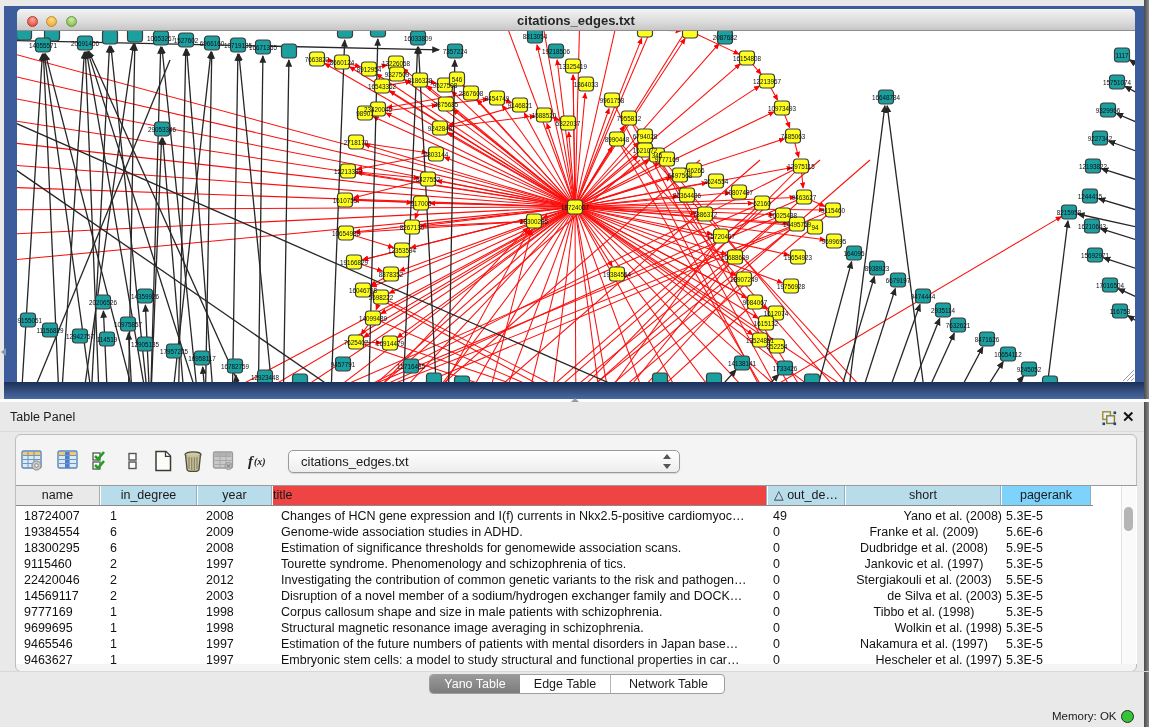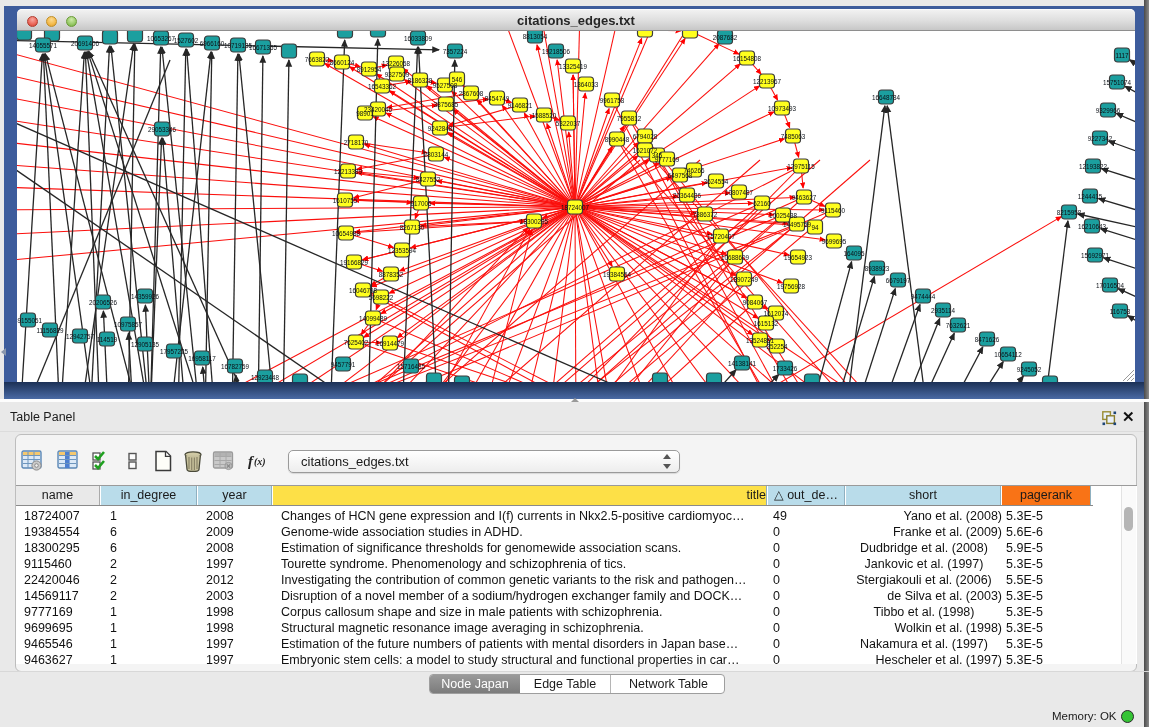--- a/index.html
+++ b/index.html
@@ -622,59 +622,59 @@
 <svg class="abs" style="left:662px;top:454px" width="10" height="15" viewBox="0 0 10 15">
     <path d="M5 0 L9 5 H1 Z" fill="#555"></path>
     <path d="M5 15 L1 10 H9 Z" fill="#555"></path>
   </svg>
 
 <div class="abs" style="left:16px;top:485px;width:1121px;height:179px;background:#fff"></div>
 <div class="abs" style="left:16px;top:485px;width:1121px;height:1px;background:#9a9a9a"></div>
 <div style="position:absolute;left:16px;top:486px;width:84px;height:19px;background:#e9e9e9;border-right:1px solid #aaa;text-align:center;line-height:19px;font-size:12.5px;color:#1a1a1a">name</div>
 <div style="position:absolute;left:101px;top:486px;width:96px;height:19px;background:#b9dcea;border-right:1px solid #8fb0c0;text-align:center;line-height:19px;font-size:12.5px;color:#1a1a1a">in_degree</div>
 <div style="position:absolute;left:198px;top:486px;width:74px;height:19px;background:#b9dcea;border-right:1px solid #8fb0c0;text-align:center;line-height:19px;font-size:12.5px;color:#1a1a1a">year</div>
-<div style="position:absolute;left:273px;top:486px;width:494px;height:19px;background:#fde047;border-right:1px solid #8fb0c0;text-align:right;line-height:19px;font-size:12.5px;color:#1a1a1a">title</div>
+<div style="position:absolute;left:273px;top:486px;width:494px;height:19px;background:#ef4444;border-right:1px solid #8fb0c0;text-align:left;line-height:19px;font-size:12.5px;color:#1a1a1a">title</div>
 <div style="position:absolute;left:768px;top:486px;width:77px;height:19px;background:#b9dcea;border-right:1px solid #8fb0c0;text-align:center;line-height:19px;font-size:12.5px;color:#1a1a1a">△ out_de…</div>
 <div style="position:absolute;left:846px;top:486px;width:155px;height:19px;background:#b9dcea;border-right:1px solid #8fb0c0;text-align:center;line-height:19px;font-size:12.5px;color:#1a1a1a">short</div>
-<div style="position:absolute;left:1002px;top:486px;width:89px;height:19px;background:#f97316;border-right:1px solid #8fb0c0;text-align:center;line-height:19px;font-size:12.5px;color:#1a1a1a">pagerank</div>
+<div style="position:absolute;left:1002px;top:486px;width:89px;height:19px;background:#7dd3fc;border-right:1px solid #8fb0c0;text-align:center;line-height:19px;font-size:12.5px;color:#1a1a1a">pagerank</div>
 <div class="abs" style="left:16px;top:505px;width:1077px;height:1px;background:#8a8a8a"></div>
 <div style="position:absolute;left:24px;top:508px;height:16px;font-size:12.5px;line-height:16px;color:#111;white-space:nowrap">18724007</div>
 <div style="position:absolute;left:110px;top:508px;height:16px;font-size:12.5px;line-height:16px;color:#111;white-space:nowrap">1</div>
 <div style="position:absolute;left:206px;top:508px;height:16px;font-size:12.5px;line-height:16px;color:#111;white-space:nowrap">2008</div>
 <div style="position:absolute;left:281px;top:508px;height:16px;font-size:12.5px;line-height:16px;color:#111;white-space:nowrap">Changes of HCN gene expression and I(f) currents in Nkx2.5-positive cardiomyoc…</div>
 <div style="position:absolute;left:773px;top:508px;height:16px;font-size:12.5px;line-height:16px;color:#111;white-space:nowrap">49</div>
 <div style="position:absolute;left:846px;top:508px;width:156px;height:16px;text-align:right;font-size:12.5px;line-height:16px;color:#111;white-space:nowrap">Yano et al. (2008)</div>
 <div style="position:absolute;left:1006px;top:508px;height:16px;font-size:12.5px;line-height:16px;color:#111;white-space:nowrap">5.3E-5</div>
 <div style="position:absolute;left:24px;top:524px;height:16px;font-size:12.5px;line-height:16px;color:#111;white-space:nowrap">19384554</div>
 <div style="position:absolute;left:110px;top:524px;height:16px;font-size:12.5px;line-height:16px;color:#111;white-space:nowrap">6</div>
 <div style="position:absolute;left:206px;top:524px;height:16px;font-size:12.5px;line-height:16px;color:#111;white-space:nowrap">2009</div>
 <div style="position:absolute;left:281px;top:524px;height:16px;font-size:12.5px;line-height:16px;color:#111;white-space:nowrap">Genome-wide association studies in ADHD.</div>
 <div style="position:absolute;left:773px;top:524px;height:16px;font-size:12.5px;line-height:16px;color:#111;white-space:nowrap">0</div>
-<div style="position:absolute;left:846px;top:524px;width:156px;height:16px;text-align:right;font-size:12.5px;line-height:16px;color:#111;white-space:nowrap">Franke et al. (2009)</div>
+<div style="position:absolute;left:846px;top:524px;width:156px;height:16px;text-align:center;font-size:12.5px;line-height:16px;color:#111;white-space:nowrap">Franke et al. (2009)</div>
 <div style="position:absolute;left:1006px;top:524px;height:16px;font-size:12.5px;line-height:16px;color:#111;white-space:nowrap">5.6E-6</div>
 <div style="position:absolute;left:24px;top:540px;height:16px;font-size:12.5px;line-height:16px;color:#111;white-space:nowrap">18300295</div>
 <div style="position:absolute;left:110px;top:540px;height:16px;font-size:12.5px;line-height:16px;color:#111;white-space:nowrap">6</div>
 <div style="position:absolute;left:206px;top:540px;height:16px;font-size:12.5px;line-height:16px;color:#111;white-space:nowrap">2008</div>
 <div style="position:absolute;left:281px;top:540px;height:16px;font-size:12.5px;line-height:16px;color:#111;white-space:nowrap">Estimation of significance thresholds for genomewide association scans.</div>
 <div style="position:absolute;left:773px;top:540px;height:16px;font-size:12.5px;line-height:16px;color:#111;white-space:nowrap">0</div>
 <div style="position:absolute;left:846px;top:540px;width:156px;height:16px;text-align:center;font-size:12.5px;line-height:16px;color:#111;white-space:nowrap">Dudbridge et al. (2008)</div>
 <div style="position:absolute;left:1006px;top:540px;height:16px;font-size:12.5px;line-height:16px;color:#111;white-space:nowrap">5.9E-5</div>
 <div style="position:absolute;left:24px;top:556px;height:16px;font-size:12.5px;line-height:16px;color:#111;white-space:nowrap">9115460</div>
 <div style="position:absolute;left:110px;top:556px;height:16px;font-size:12.5px;line-height:16px;color:#111;white-space:nowrap">2</div>
 <div style="position:absolute;left:206px;top:556px;height:16px;font-size:12.5px;line-height:16px;color:#111;white-space:nowrap">1997</div>
 <div style="position:absolute;left:281px;top:556px;height:16px;font-size:12.5px;line-height:16px;color:#111;white-space:nowrap">Tourette syndrome. Phenomenology and schizophrenia of tics.</div>
 <div style="position:absolute;left:773px;top:556px;height:16px;font-size:12.5px;line-height:16px;color:#111;white-space:nowrap">0</div>
 <div style="position:absolute;left:846px;top:556px;width:156px;height:16px;text-align:center;font-size:12.5px;line-height:16px;color:#111;white-space:nowrap">Jankovic et al. (1997)</div>
 <div style="position:absolute;left:1006px;top:556px;height:16px;font-size:12.5px;line-height:16px;color:#111;white-space:nowrap">5.3E-5</div>
 <div style="position:absolute;left:24px;top:572px;height:16px;font-size:12.5px;line-height:16px;color:#111;white-space:nowrap">22420046</div>
 <div style="position:absolute;left:110px;top:572px;height:16px;font-size:12.5px;line-height:16px;color:#111;white-space:nowrap">2</div>
 <div style="position:absolute;left:206px;top:572px;height:16px;font-size:12.5px;line-height:16px;color:#111;white-space:nowrap">2012</div>
 <div style="position:absolute;left:281px;top:572px;height:16px;font-size:12.5px;line-height:16px;color:#111;white-space:nowrap">Investigating the contribution of common genetic variants to the risk and pathogen…</div>
 <div style="position:absolute;left:773px;top:572px;height:16px;font-size:12.5px;line-height:16px;color:#111;white-space:nowrap">0</div>
-<div style="position:absolute;left:846px;top:572px;width:156px;height:16px;text-align:center;font-size:12.5px;line-height:16px;color:#111;white-space:nowrap">Stergiakouli et al. (2006)</div>
+<div style="position:absolute;left:846px;top:572px;width:156px;height:16px;text-align:center;font-size:12.5px;line-height:16px;color:#111;white-space:nowrap">Stergiakouli et al. (2003)</div>
 <div style="position:absolute;left:1006px;top:572px;height:16px;font-size:12.5px;line-height:16px;color:#111;white-space:nowrap">5.5E-5</div>
 <div style="position:absolute;left:24px;top:588px;height:16px;font-size:12.5px;line-height:16px;color:#111;white-space:nowrap">14569117</div>
 <div style="position:absolute;left:110px;top:588px;height:16px;font-size:12.5px;line-height:16px;color:#111;white-space:nowrap">2</div>
 <div style="position:absolute;left:206px;top:588px;height:16px;font-size:12.5px;line-height:16px;color:#111;white-space:nowrap">2003</div>
 <div style="position:absolute;left:281px;top:588px;height:16px;font-size:12.5px;line-height:16px;color:#111;white-space:nowrap">Disruption of a novel member of a sodium/hydrogen exchanger family and DOCK…</div>
 <div style="position:absolute;left:773px;top:588px;height:16px;font-size:12.5px;line-height:16px;color:#111;white-space:nowrap">0</div>
 <div style="position:absolute;left:846px;top:588px;width:156px;height:16px;text-align:right;font-size:12.5px;line-height:16px;color:#111;white-space:nowrap">de Silva et al. (2003)</div>
 <div style="position:absolute;left:1006px;top:588px;height:16px;font-size:12.5px;line-height:16px;color:#111;white-space:nowrap">5.3E-5</div>
 <div style="position:absolute;left:24px;top:604px;height:16px;font-size:12.5px;line-height:16px;color:#111;white-space:nowrap">9777169</div>
 <div style="position:absolute;left:110px;top:604px;height:16px;font-size:12.5px;line-height:16px;color:#111;white-space:nowrap">1</div>
@@ -703,18 +703,18 @@
 <div style="position:absolute;left:281px;top:652px;height:16px;font-size:12.5px;line-height:16px;color:#111;white-space:nowrap">Embryonic stem cells: a model to study structural and functional properties in car…</div>
 <div style="position:absolute;left:773px;top:652px;height:16px;font-size:12.5px;line-height:16px;color:#111;white-space:nowrap">0</div>
 <div style="position:absolute;left:846px;top:652px;width:156px;height:16px;text-align:right;font-size:12.5px;line-height:16px;color:#111;white-space:nowrap">Hescheler et al. (1997)</div>
 <div style="position:absolute;left:1006px;top:652px;height:16px;font-size:12.5px;line-height:16px;color:#111;white-space:nowrap">5.3E-5</div>
 
 <div class="abs" style="left:1121px;top:486px;width:15px;height:178px;background:#fafafa;border-left:1px solid #e3e3e3"></div>
 <div class="abs" style="left:1124px;top:507px;width:9px;height:24px;border-radius:4.5px;background:#b5b5b5"></div>
 
 <div class="abs" style="left:0;top:671px;width:1149px;height:1px;background:#d8d8d8"></div>
 <div class="abs" style="left:429px;top:674px;width:296px;height:20px;border:1px solid #9e9e9e;border-radius:4px;background:#fff;overflow:hidden">
- <div style="position:absolute;left:0;top:0;width:90px;height:20px;background:linear-gradient(#9a9a9a,#787878);color:#fff;text-align:center;line-height:19px;font-size:12.5px">Node Japan</div>
+ <div style="position:absolute;left:0;top:0;width:90px;height:20px;background:linear-gradient(#9a9a9a,#787878);color:#fff;text-align:center;line-height:19px;font-size:12.5px">Yano Table</div>
  <div style="position:absolute;left:90px;top:0;width:91px;height:20px;border-right:1px solid #b5b5b5;color:#1a1a1a;text-align:center;line-height:19px;font-size:12.5px">Edge Table</div>
  <div style="position:absolute;left:181px;top:0;width:115px;height:20px;color:#1a1a1a;text-align:center;line-height:19px;font-size:12.5px">Network Table</div>
 </div>
 
 <div class="abs" style="left:1052px;top:710px;font-size:11.5px;color:#1a1a1a">Memory: OK</div>
 <div class="abs" style="left:1121px;top:710px;width:13px;height:13px;border-radius:50%;background:#35c435;border:1.5px solid #2a2a2a"></div>
 </body></html>

